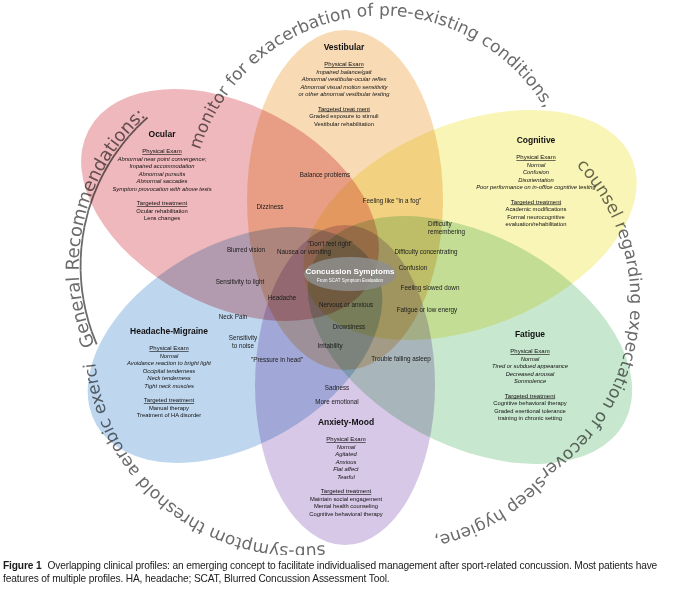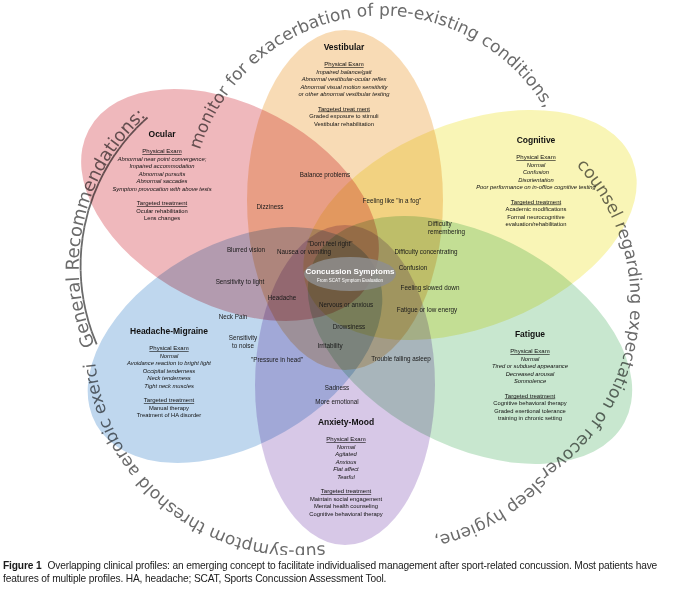--- a/index.html
+++ b/index.html
@@ -143,14 +143,14 @@
     <text class="sym" x="243" y="348" text-anchor="middle">to noise</text>
     <text class="sym" x="330" y="348" text-anchor="middle">Irritability</text>
     <text class="sym" x="277" y="362" text-anchor="middle">"Pressure in head"</text>
     <text class="sym" x="401" y="361" text-anchor="middle">Trouble falling asleep</text>
     <text class="sym" x="337" y="390" text-anchor="middle">Sadness</text>
     <text class="sym" x="337" y="404" text-anchor="middle">More emotional</text>
   </g>
 </svg>
 
 <div id="caption">
-  <span class="fig-label">Figure 1</span><span>Overlapping clinical profiles: an emerging concept to facilitate individualised management after sport-related concussion. Most patients have features of multiple profiles. HA, headache; SCAT, Sports Concussion Assessment Tool.</span>
+  <span class="fig-label">Figure 1</span><span>Overlapping clinical profiles: an emerging concept to facilitate individualised management after sport-related concussion. Most patients have features of multiple profiles. HA, headache; SCAT, Blurred Concussion Assessment Tool.</span>
 </div>
 
 </body></html>

